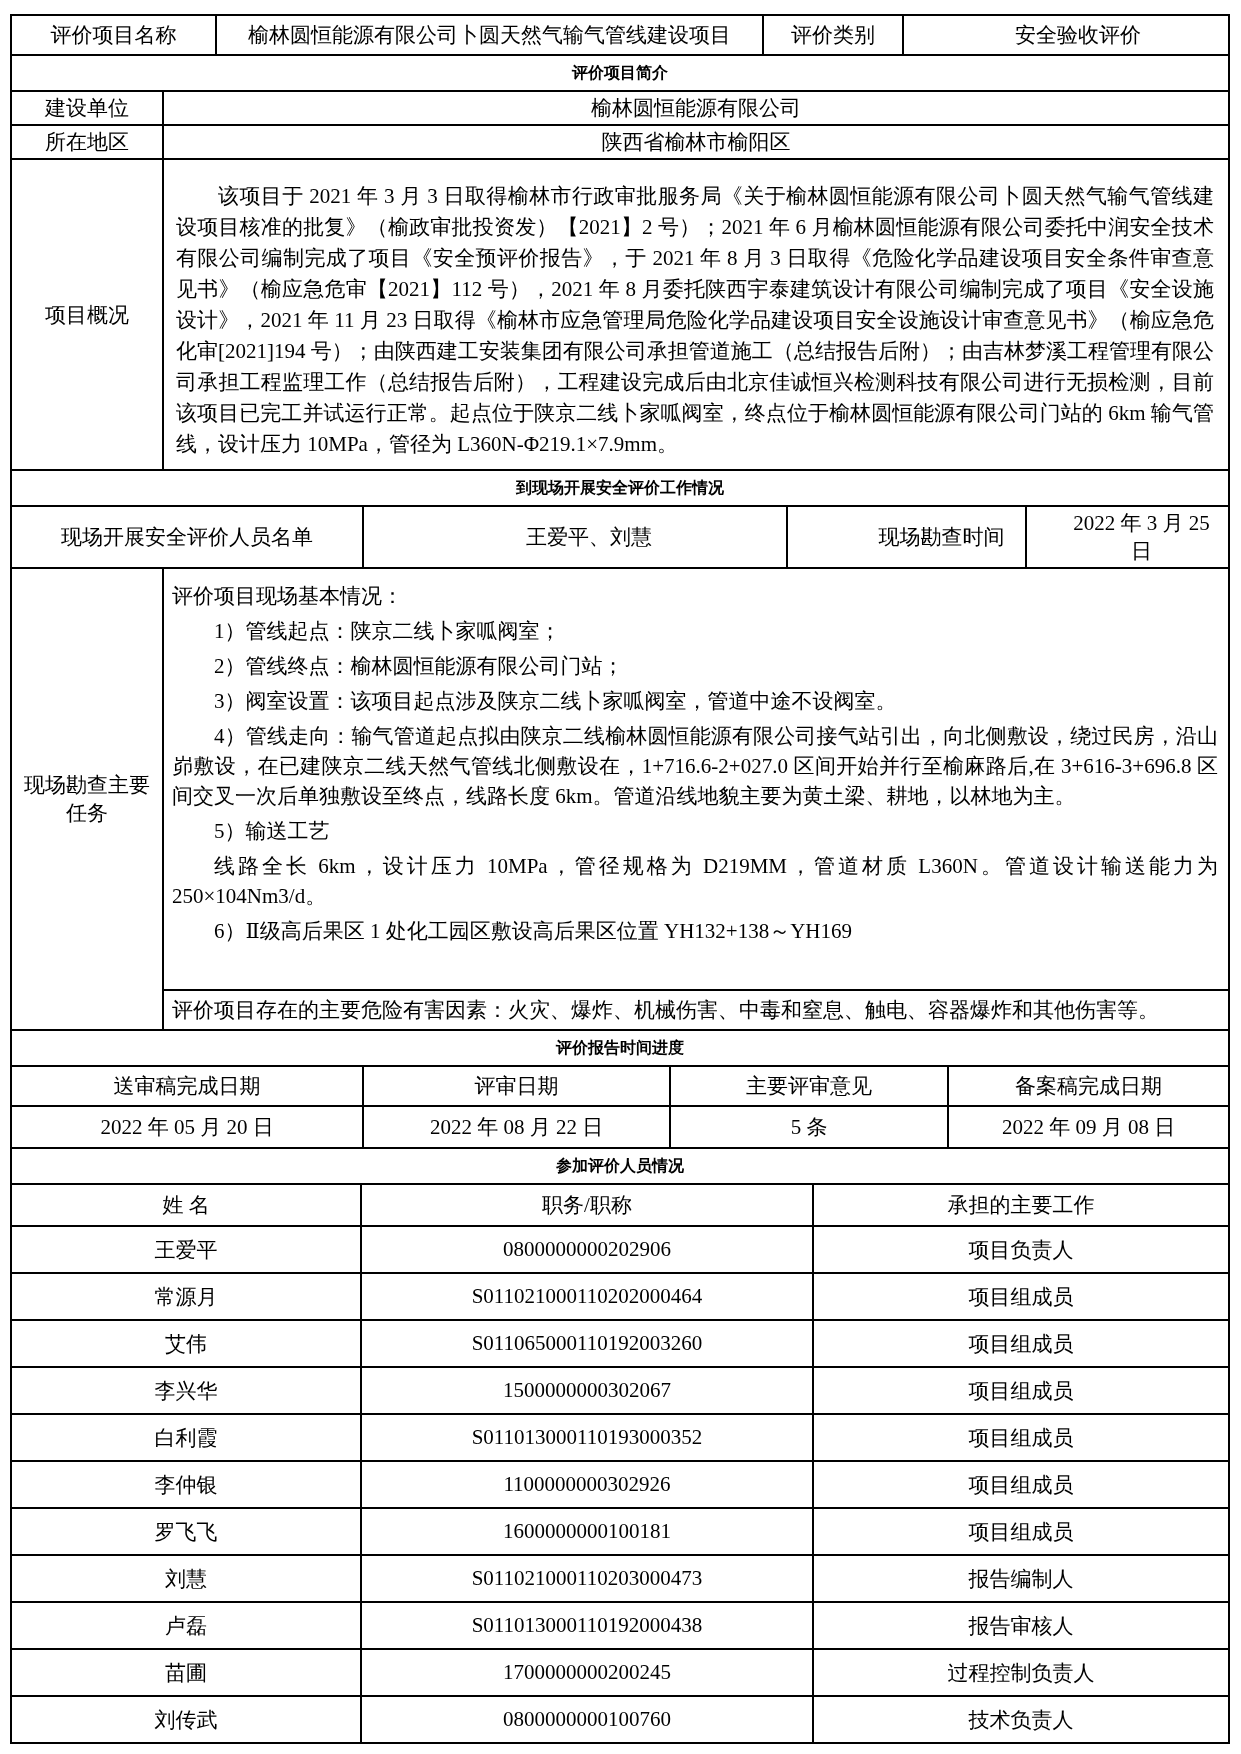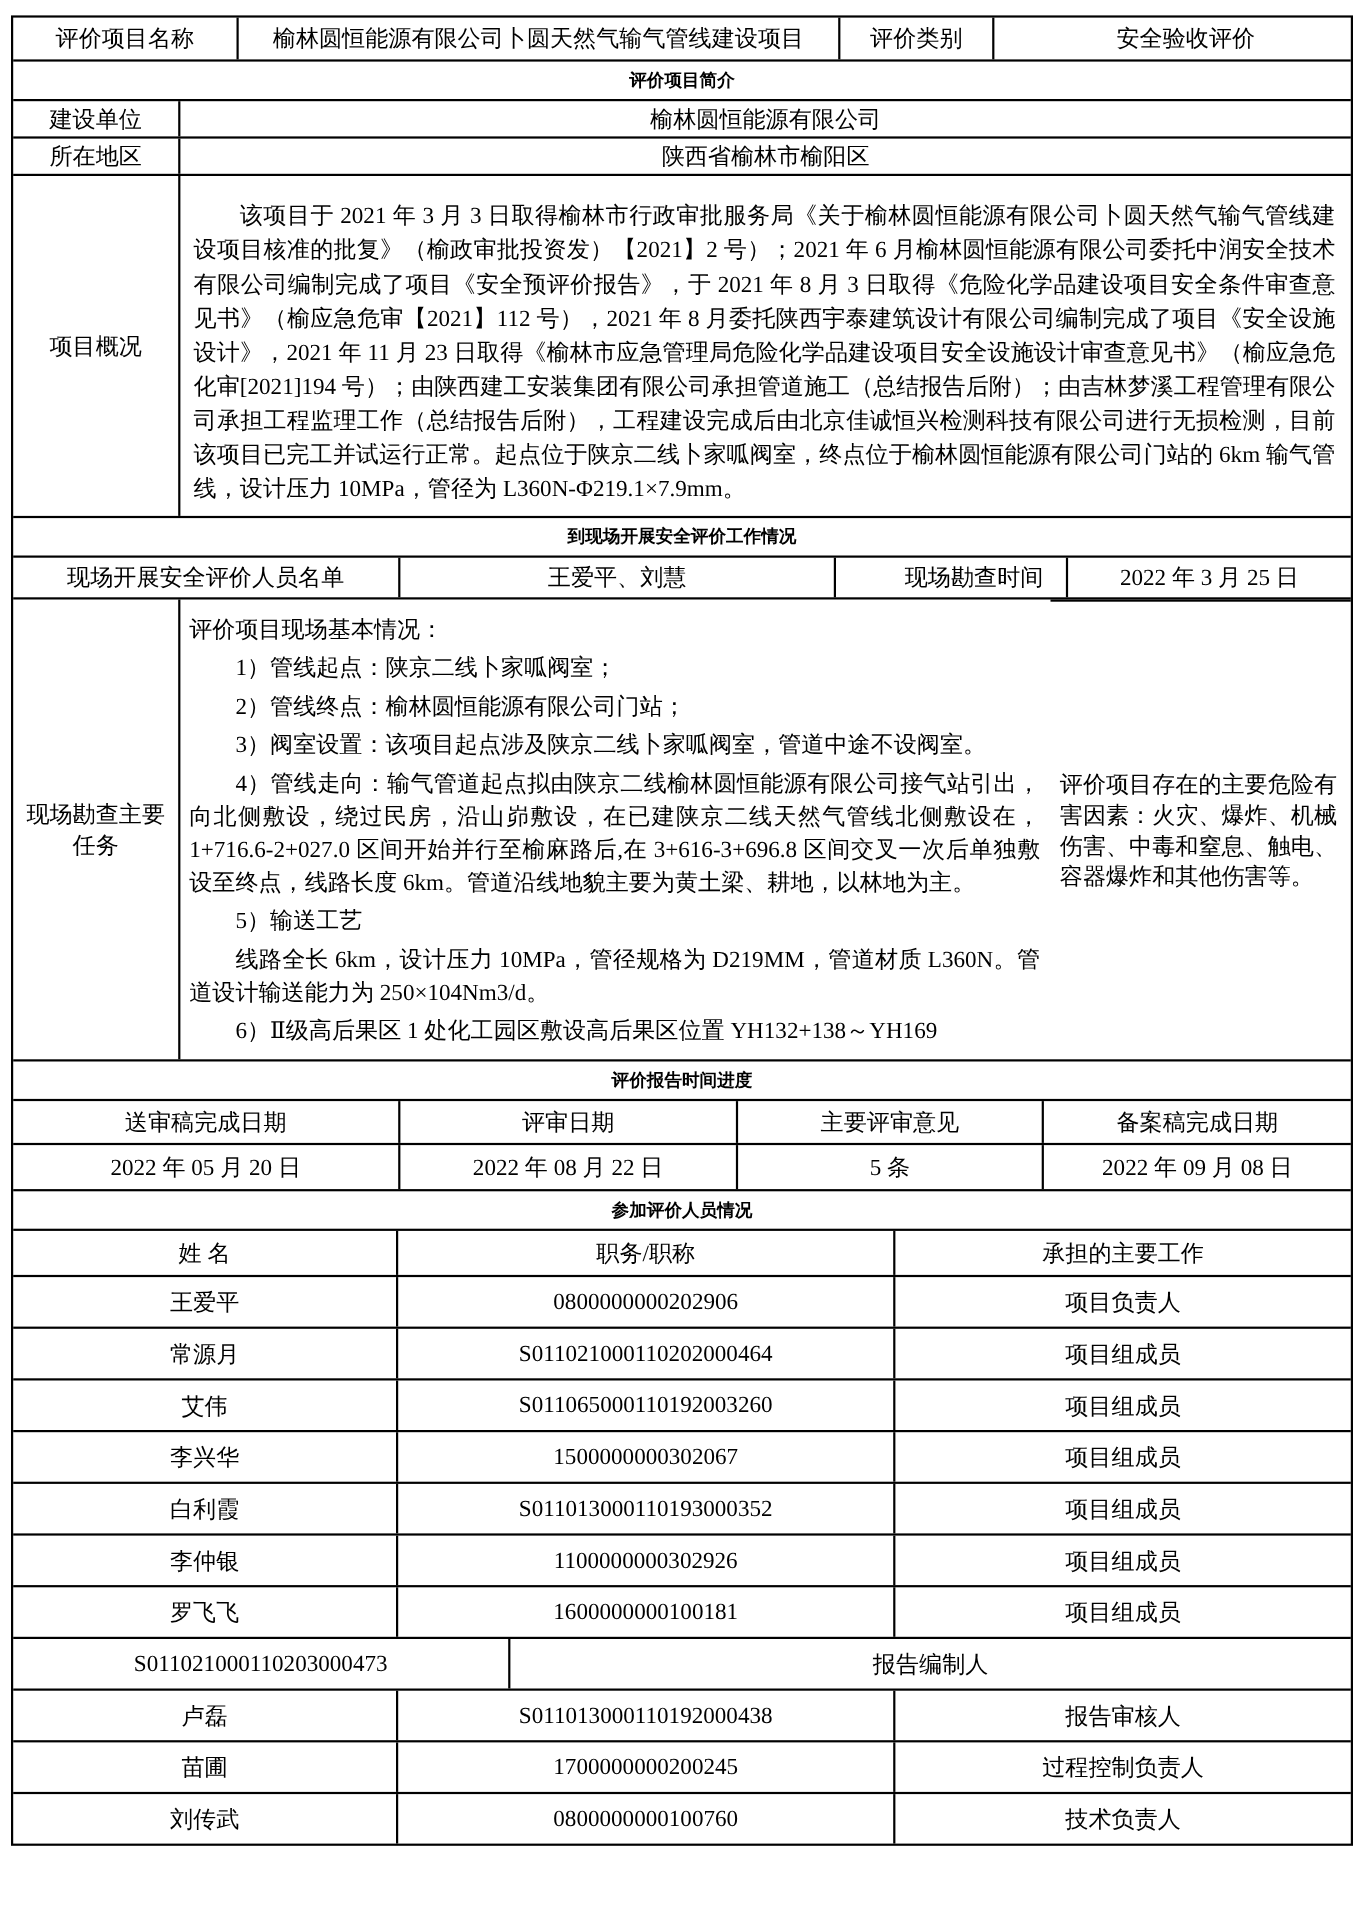--- a/index.html
+++ b/index.html
@@ -28,26 +28,26 @@
   .w300{flex:0 0 300px;margin-left:24px;}
   .sec-h{min-height:34px;}
   .sec-h .cell{font-weight:bold;font-size:16px;}
   .r-small{min-height:30px;}
   .w152{flex:0 0 152px;}
   .r-overview .overview-cell{
     display:block;text-align:justify;font-size:21px;line-height:31px;
     padding:21px 14px 9px 12px;
   }
   .overview-cell p{margin:0;text-indent:2em;}
-  .r-names{min-height:36px;}
+  .r-names{min-height:36px;gap:28px;}
   .w352{flex:0 0 352px;}
   .w396{flex:0 0 396px;}
   .w211{flex:0 0 211px;padding-left:48px;}
   
-  .task-right{flex:1 1 auto;display:flex;min-width:0;}
+  .task-right{flex:1 1 auto;display:flex;flex-direction:column;min-width:0;gap:32px;}
   .task-content{
     flex:1 1 auto;min-height:348px;padding:7px 10px 6px 8px;
     font-size:21px;line-height:30px;text-align:justify;
   }
   .task-content p{margin:5px 0;}
   .task-content p.indent{text-indent:2em;}
   .hazard-row{
     border-top:2px solid #000;min-height:34px;display:flex;align-items:center;
     font-size:21px;padding:2px 8px;
   }
@@ -182,20 +182,21 @@
     <div class="cell pw350">李仲银</div>
     <div class="cell pw452 mono-num">1100000000302926</div>
     <div class="cell flex1 last">项目组成员</div>
   </div>
   <div class="row p-row">
     <div class="cell pw350">罗飞飞</div>
     <div class="cell pw452 mono-num">1600000000100181</div>
     <div class="cell flex1 last">项目组成员</div>
   </div>
   <div class="row p-row">
+    <div class="cell pw350">刘慧</div>
     <div class="cell pw452 mono-num">S011021000110203000473</div>
     <div class="cell flex1 last">报告编制人</div>
   </div>
   <div class="row p-row">
     <div class="cell pw350">卢磊</div>
     <div class="cell pw452 mono-num">S011013000110192000438</div>
     <div class="cell flex1 last">报告审核人</div>
   </div>
   <div class="row p-row">
     <div class="cell pw350">苗圃</div>

